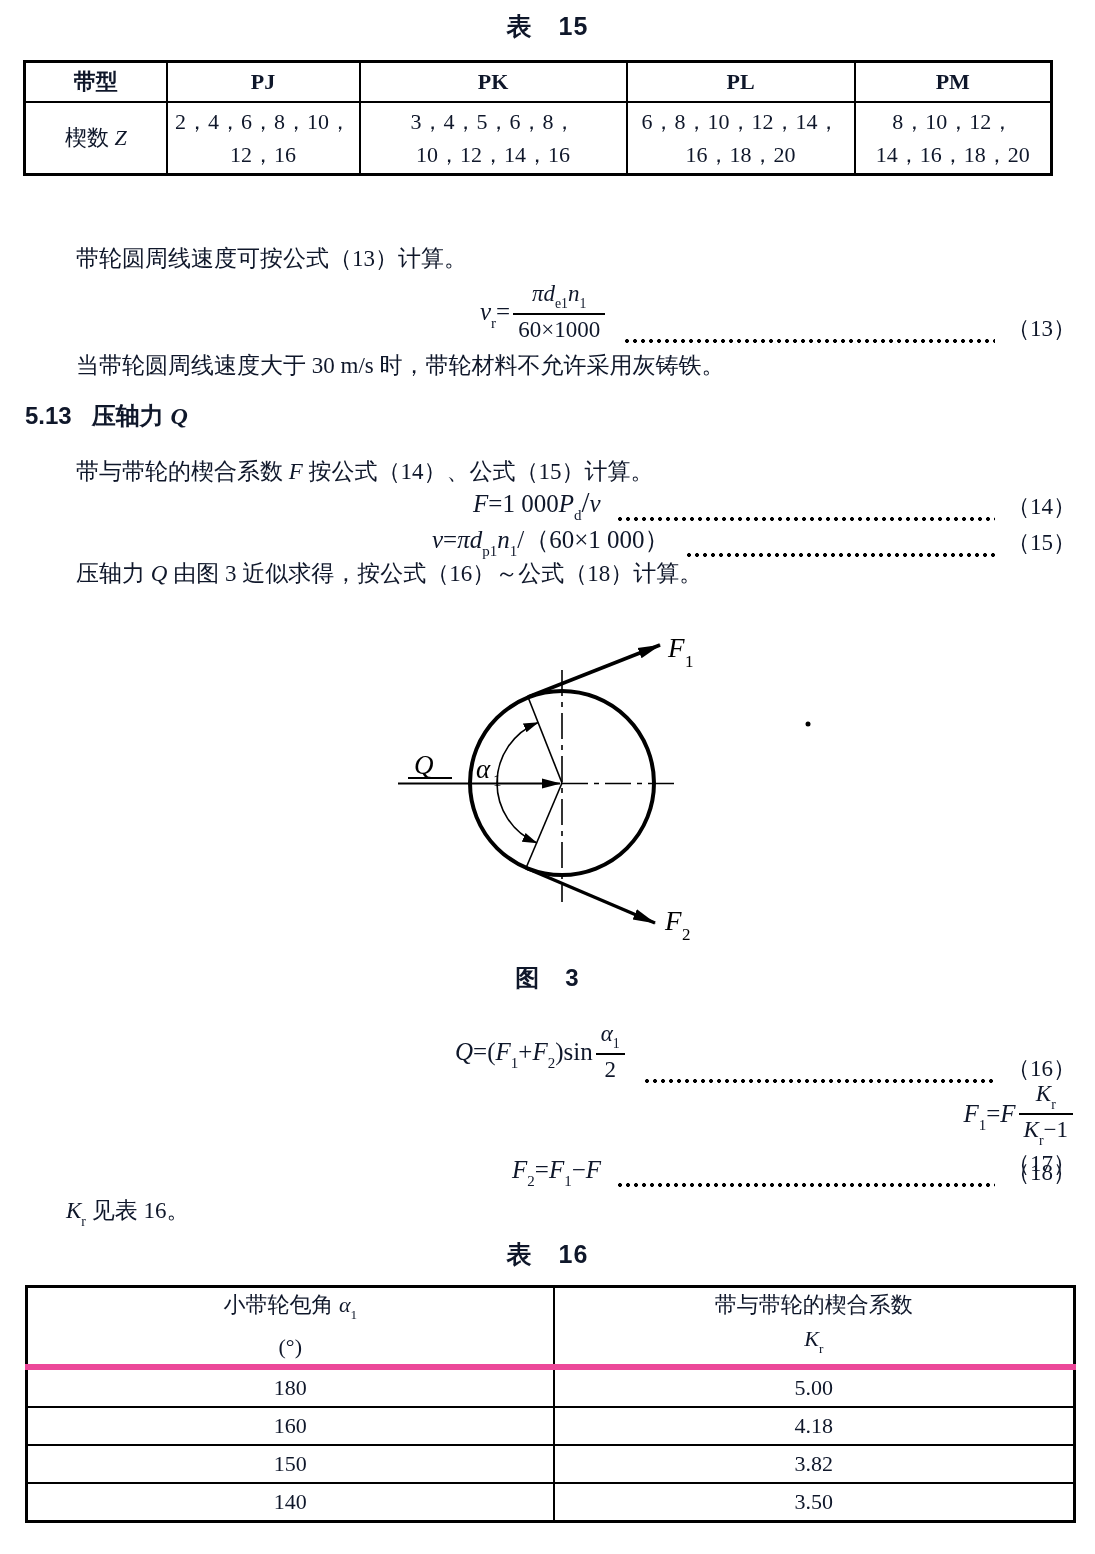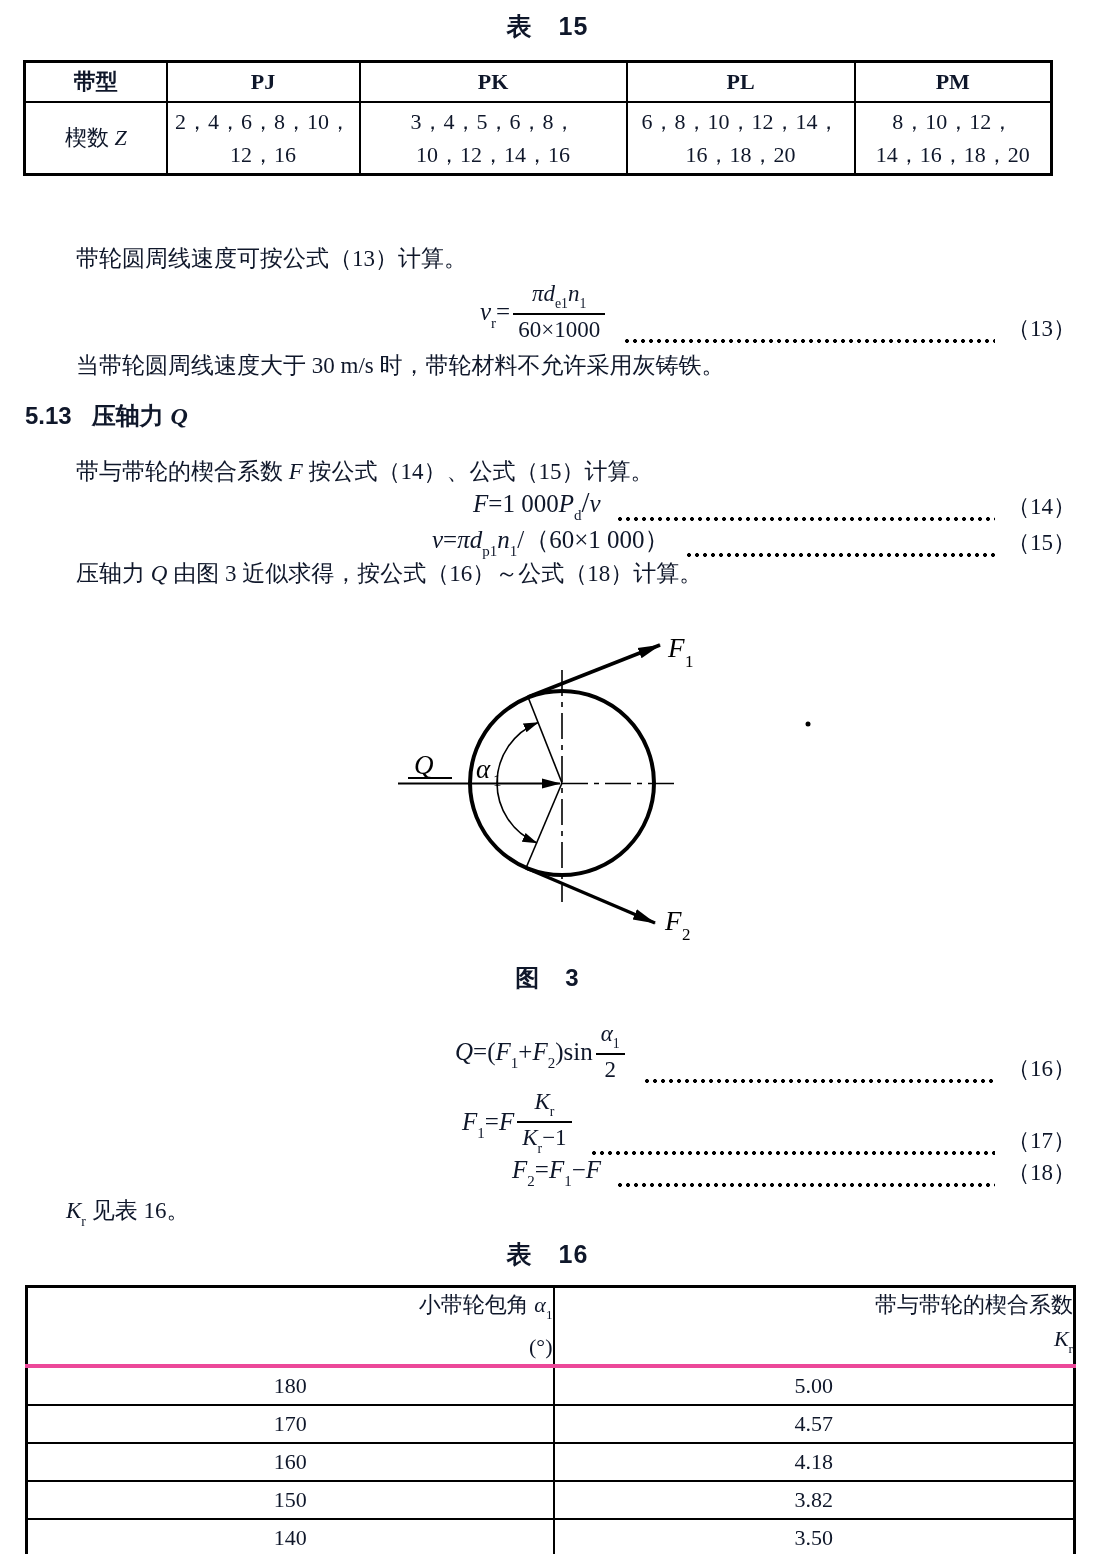--- a/index.html
+++ b/index.html
@@ -35,21 +35,21 @@
   .t15 td{border:2px solid #000; padding:0;}
   .t15{border:3px solid #000;}
   .t15 .hdr td{height:38px; font-weight:600;}
   .t15 .body td{height:70px;}
   .t15 .cl{line-height:33px;}
   .t16{
     position:absolute; left:25px; top:1285px; width:1048px;
     font-size:22px; text-align:center; border:3px solid #000;
   }
   .t16 td{border:2px solid #000; padding:0;}
-  .t16 .hdr td{height:70px; border-bottom:4px solid #ec4899;text-align:right;}
+  .t16 .hdr td{height:70px; border-bottom:6px solid #ec4899;}
   .t16 .hl{line-height:34px;}
   .t16 .row td{height:36px;}
   
   .eq{
     position:absolute; left:0; right:19px;
     display:flex; align-items:flex-end;
   }
   .fml{font-size:25px; white-space:nowrap;}
   .eqnum{font-size:23px; white-space:nowrap;}
   .leader{
@@ -205,21 +205,21 @@
 
   <div class="eq" style="top:1012px;height:72px;padding-left:455px;">
     <span class="fml"><span class="v">Q</span><span>=(</span><span class="v">F</span><sub>1</sub><span>+</span><span class="v">F</span><sub>2</sub><span>)sin</span><span class="frac">
           <span class="fn"><span class="v">α</span><sub>1</sub></span>
           <span class="fd">2</span>
         </span></span>
     <span class="leader"></span>
     <span class="eqnum">（16）</span>
   </div>
 
-  <div class="eq" style="top:1084px;height:72px;padding-left:462px;">
+  <div class="eq" style="top:1084px;height:72px;padding-left:462px;flex-direction:column;">
     <span class="fml"><span class="v">F</span><sub>1</sub><span>=</span><span class="v">F</span><span class="frac">
           <span class="fn"><span class="v">K</span><sub>r</sub></span>
           <span class="fd"><span class="v">K</span><sub>r</sub><span>−1</span></span>
         </span></span>
     <span class="leader"></span>
     <span class="eqnum">（17）</span>
   </div>
 
   <div class="eq" style="top:1156px;height:32px;padding-left:512px;">
     <span class="fml"><span class="v">F</span><sub>2</sub><span>=</span><span class="v">F</span><sub>1</sub><span>−</span><span class="v">F</span></span>
@@ -247,24 +247,20 @@
         <td>
           <div class="hl">带与带轮的楔合系数</div>
           <div class="hl"><span class="v">K</span><sub>r</sub></div>
         </td>
       </tr>
       <tr class="row">
         <td>180</td>
         <td>5.00</td>
       </tr>
       <tr class="row">
-        <td>170</td>
-        <td>4.57</td>
-      </tr>
-      <tr class="row">
         <td>160</td>
         <td>4.18</td>
       </tr>
       <tr class="row">
         <td>150</td>
         <td>3.82</td>
       </tr>
       <tr class="row">
         <td>140</td>
         <td>3.50</td>

